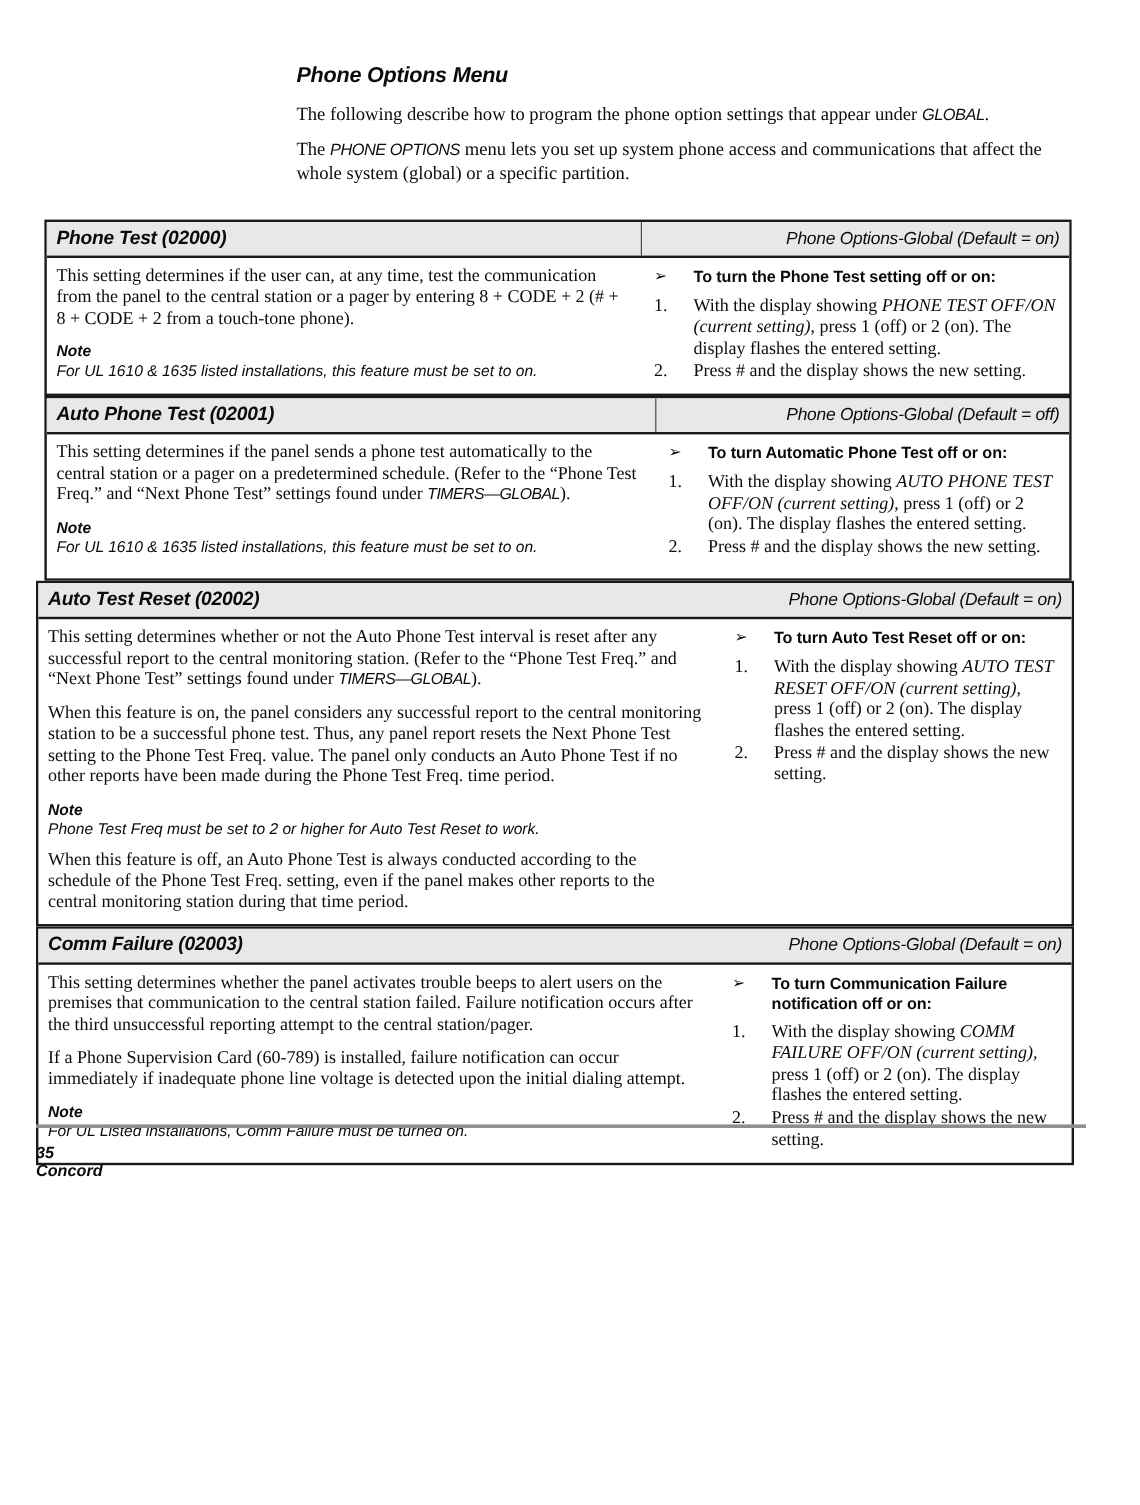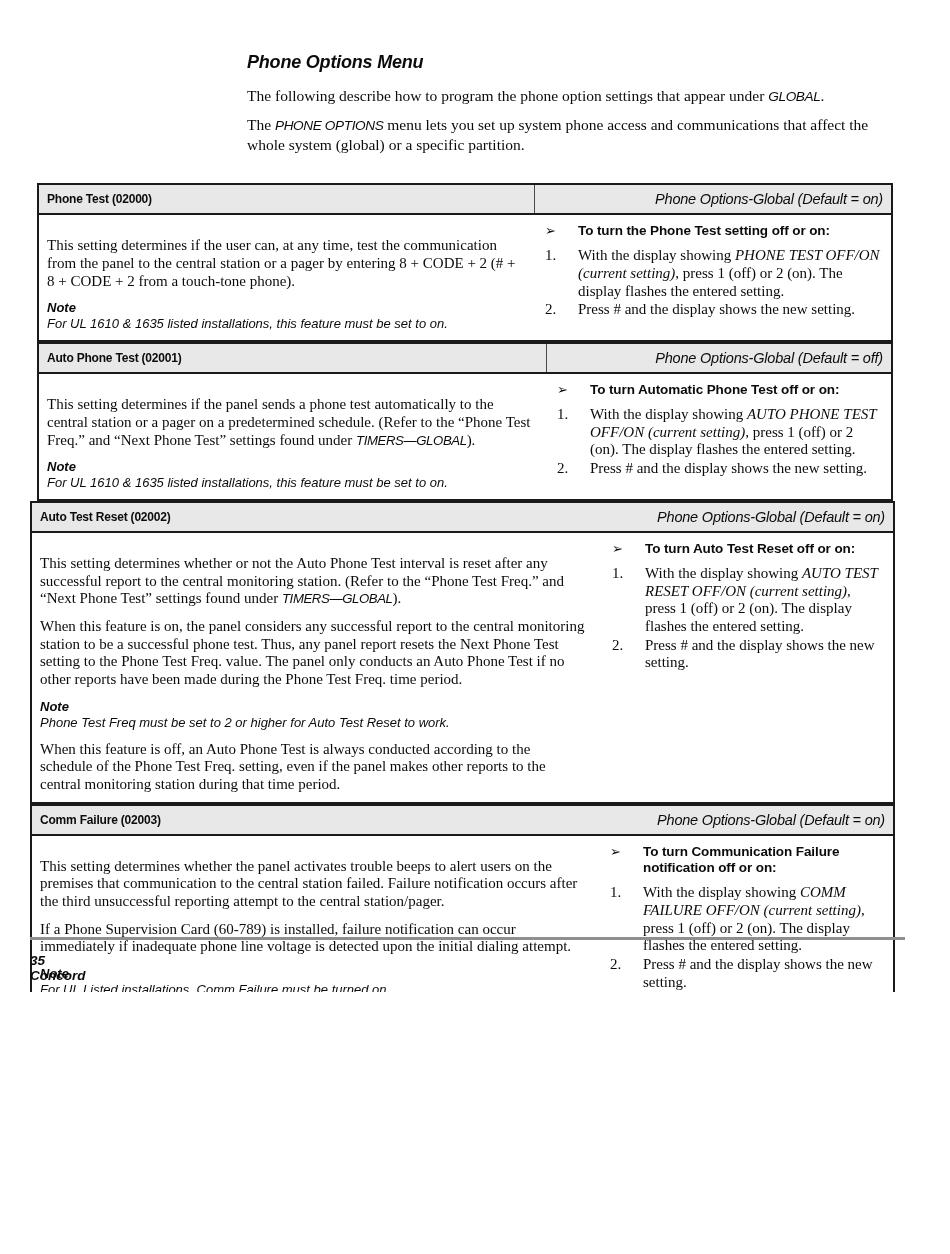--- a/index.html
+++ b/index.html
@@ -22,32 +22,32 @@
   
   #sections { margin-top:28px; }
   .option-box { margin-left:37px; width:856px; border:2px solid #1a1a1a; background:#fff; }
   .option-box + .option-box { }
   .option-box:nth-of-type(3), .option-box:nth-of-type(4) { margin-left:30px; width:865px; }
   .box-header {
     display:flex; align-items:stretch; background:#e8e8e8;
     border-bottom:2px solid #1a1a1a; height:30px;
   }
   .box-title {
-    font-family:"Liberation Sans", sans-serif; font-weight:bold; 
-    font-size:12px; padding-left:8px; display:flex; align-items:center;
+    font-family:"Liberation Sans", sans-serif; font-weight:bold; font-style:italic;
+    font-size:16px; padding-left:8px; display:flex; align-items:center;
     flex:0 0 496px; letter-spacing:-0.2px;
   }
   .option-box:nth-of-type(1) .box-title, .option-box:nth-of-type(2) .box-title { border-right:1px solid #4a4a4a; }
   .box-badge {
     flex:1; display:flex; align-items:center; justify-content:flex-end;
     font-family:"Liberation Sans", sans-serif; font-style:italic; font-size:14.5px;
     padding-right:8px; letter-spacing:-0.2px;
   }
   .box-body { display:flex; align-items:flex-start; }
-  .col-left { flex:0 0 496px; padding:22px 16px 8px 8px; }
+  .col-left { flex:0 0 496px; padding:7px 16px 8px 8px; }
   .col-right { flex:1; padding:8px 8px 8px 10px; }
   .option-box:nth-of-type(1) .col-left { flex-basis:496px; }
   .option-box:nth-of-type(2) .col-left, .option-box:nth-of-type(2) .box-title { flex-basis:508px; }
   .option-box:nth-of-type(3) .col-left, .option-box:nth-of-type(3) .box-title { flex-basis:570px; }
   .option-box:nth-of-type(4) .col-left, .option-box:nth-of-type(4) .box-title { flex-basis:568px; }
   .option-box:nth-of-type(1) .box-body { min-height:101px; }
   .option-box:nth-of-type(2) .box-body { min-height:120px; }
   .option-box:nth-of-type(3) .box-body { min-height:253px; }
   .option-box:nth-of-type(4) .box-body { min-height:160px; }
   .para { margin-bottom:10px; }

